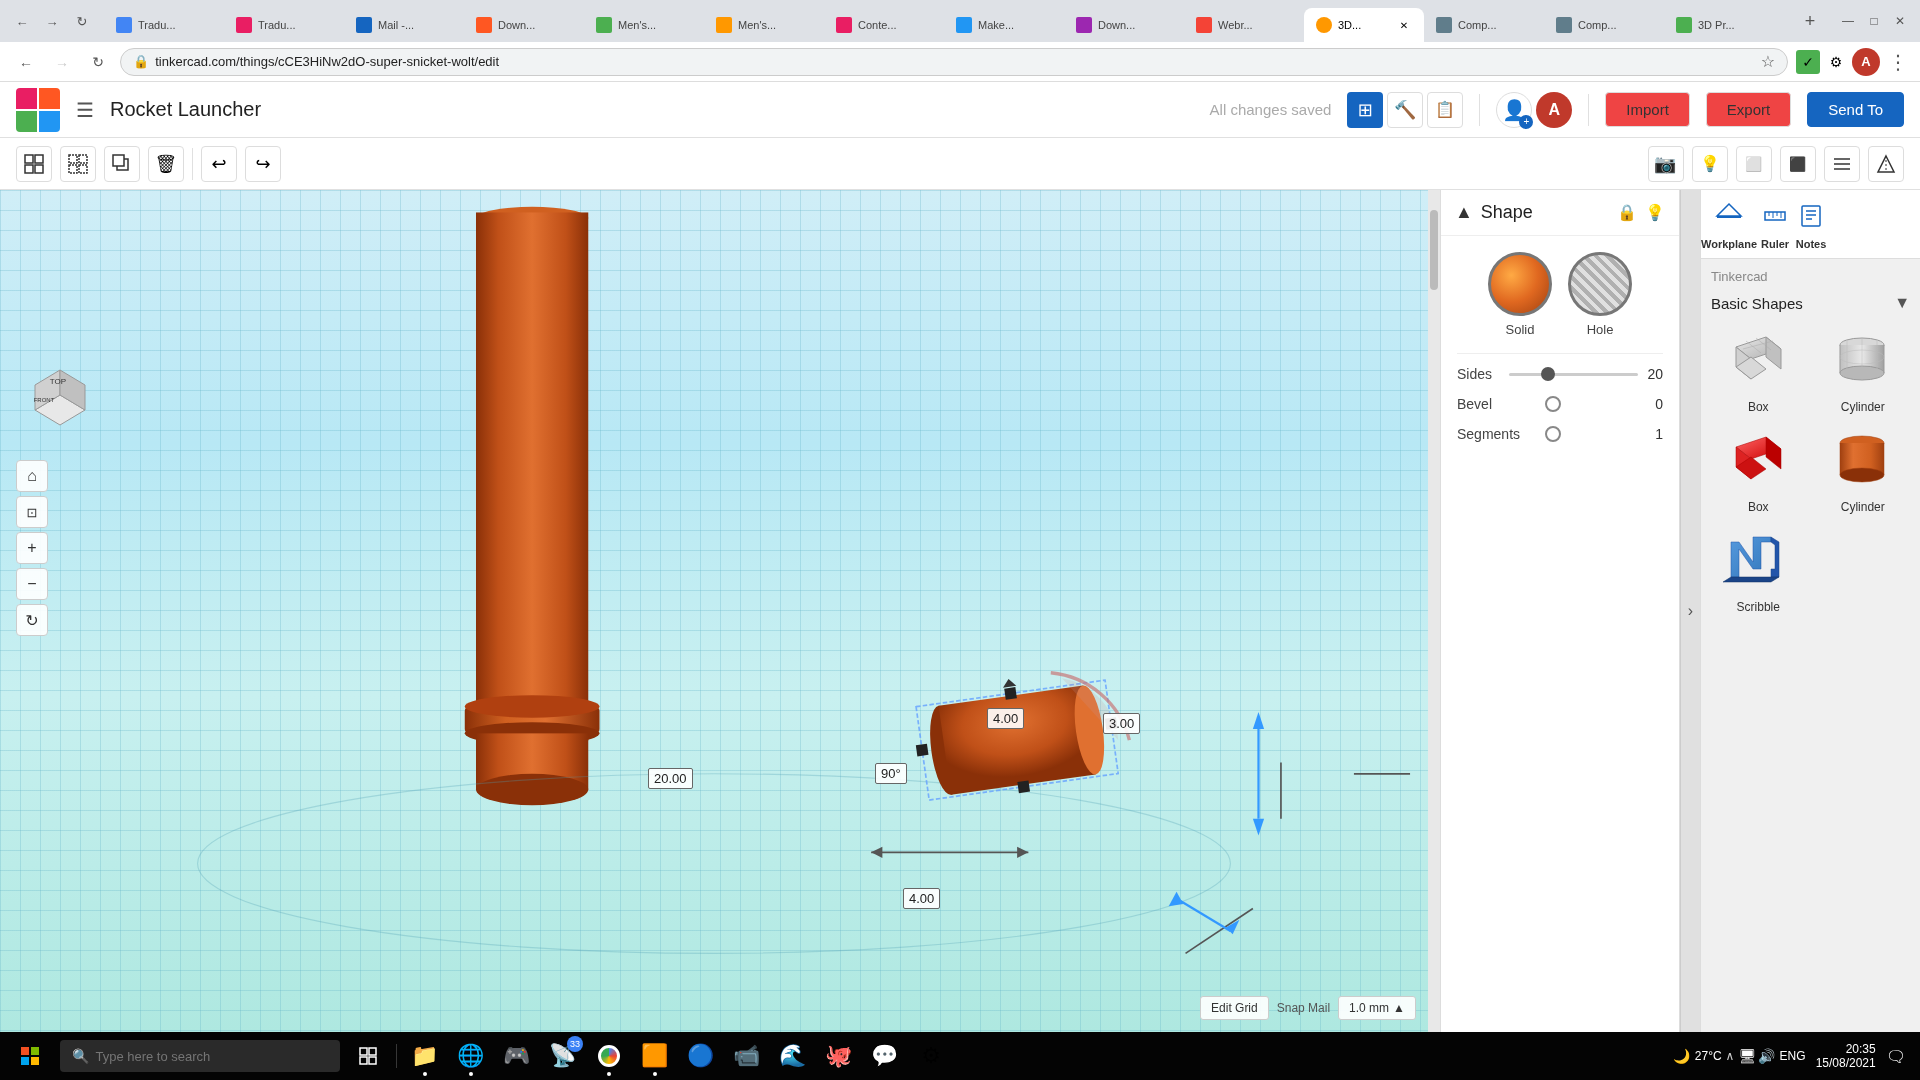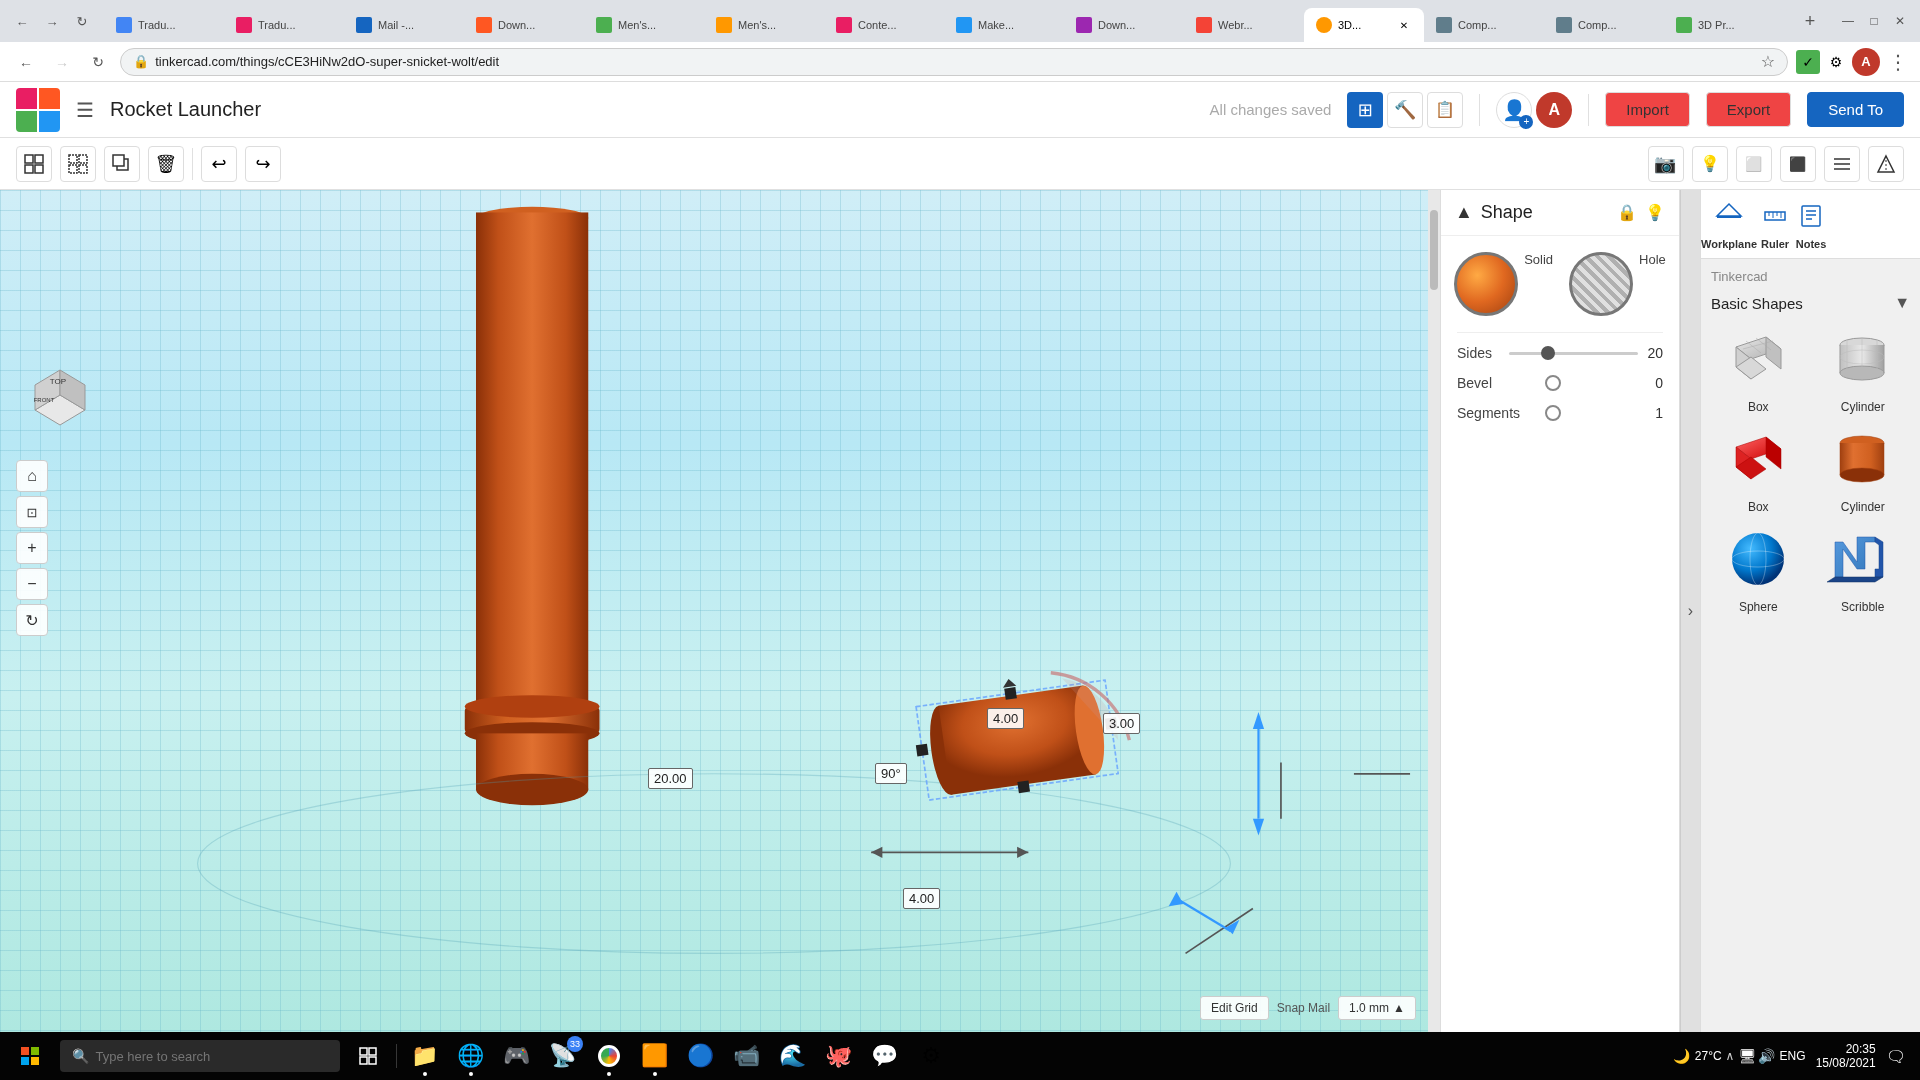--- a/index.html
+++ b/index.html
@@ -75,21 +75,21 @@
       border-left: 1px solid #ddd;
       border-right: 1px solid #ddd;
       display: flex; flex-direction: column;
     }
     .shape-panel-header {
       display: flex; align-items: center; padding: 12px 14px; border-bottom: 1px solid #eee; gap: 8px;
     }
     .panel-title { font-size: 18px; font-weight: 500; flex: 1; color: #222; }
 
     .shape-options { display: flex; gap: 16px; padding: 16px; justify-content: center; }
-    .shape-option { display: flex; flex-direction: row; gap: 6px; cursor: pointer; }
+    .shape-option { display: flex; flex-direction: column; align-items: center; gap: 6px; cursor: pointer; }
 
     .shape-props { padding: 12px 16px; display: flex; flex-direction: column; gap: 14px; }
     .prop-row { display: flex; align-items: center; gap: 8px; }
     .prop-label { width: 80px; font-size: 14px; color: #444; }
     .prop-slider { flex: 1; appearance: none; height: 3px; background: #ccc; border-radius: 2px; outline: none; cursor: pointer; }
     .prop-slider::-webkit-slider-thumb { appearance: none; width: 14px; height: 14px; border-radius: 50%; background: #555; cursor: pointer; }
     .prop-value { width: 30px; text-align: right; font-size: 14px; color: #333; }
     .prop-circle { width: 16px; height: 16px; border-radius: 50%; border: 2px solid #888; flex-shrink: 0; }
 
     
@@ -643,37 +643,20 @@
                 <ellipse cx="37" cy="16" rx="22" ry="7" fill="#d06020" stroke="#a04010" stroke-width="0.5"></ellipse>
                 <rect x="15" y="16" width="44" height="32" fill="url(#cylSolGrad)" stroke="none"></rect>
                 <line x1="15" y1="16" x2="15" y2="48" stroke="#a04010" stroke-width="0.5"></line>
                 <line x1="59" y1="16" x2="59" y2="48" stroke="#a04010" stroke-width="0.5"></line>
                 <ellipse cx="37" cy="48" rx="22" ry="7" fill="#8a3008" stroke="#a04010" stroke-width="0.5"></ellipse>
               </svg>
             </div>
             <span style="font-size:12px;color:#333;">Cylinder</span>
           </div>
 
-          <div class="shape-item">
-            <div class="shape-item-img">
-              <svg width="75" height="65" viewBox="0 0 75 65">
-                <defs>
-                  <radialGradient id="sphereGrad" cx="35%" cy="30%" r="70%">
-                    <stop offset="0%" style="stop-color:#44bbff"></stop>
-                    <stop offset="60%" style="stop-color:#0077cc"></stop>
-                    <stop offset="100%" style="stop-color:#003377"></stop>
-                  </radialGradient>
-                </defs>
-                <circle cx="37" cy="32" r="26" fill="url(#sphereGrad)"></circle>
-                <ellipse cx="37" cy="32" rx="26" ry="8" fill="none" stroke="rgba(255,255,255,0.3)" stroke-width="1"></ellipse>
-                <ellipse cx="37" cy="32" rx="8" ry="26" fill="none" stroke="rgba(255,255,255,0.3)" stroke-width="1"></ellipse>
-              </svg>
-            </div>
-            <span style="font-size:12px;color:#333;">Sphere</span>
-          </div>
 
           <div class="shape-item">
             <div class="shape-item-img">
               <svg width="75" height="65" viewBox="0 0 75 65">
                 <defs>
                   <linearGradient id="scribbleGrad" x1="0%" y1="0%" x2="100%" y2="100%">
                     <stop offset="0%" style="stop-color:#5599dd"></stop>
                     <stop offset="100%" style="stop-color:#3377bb"></stop>
                   </linearGradient>
                 </defs>

